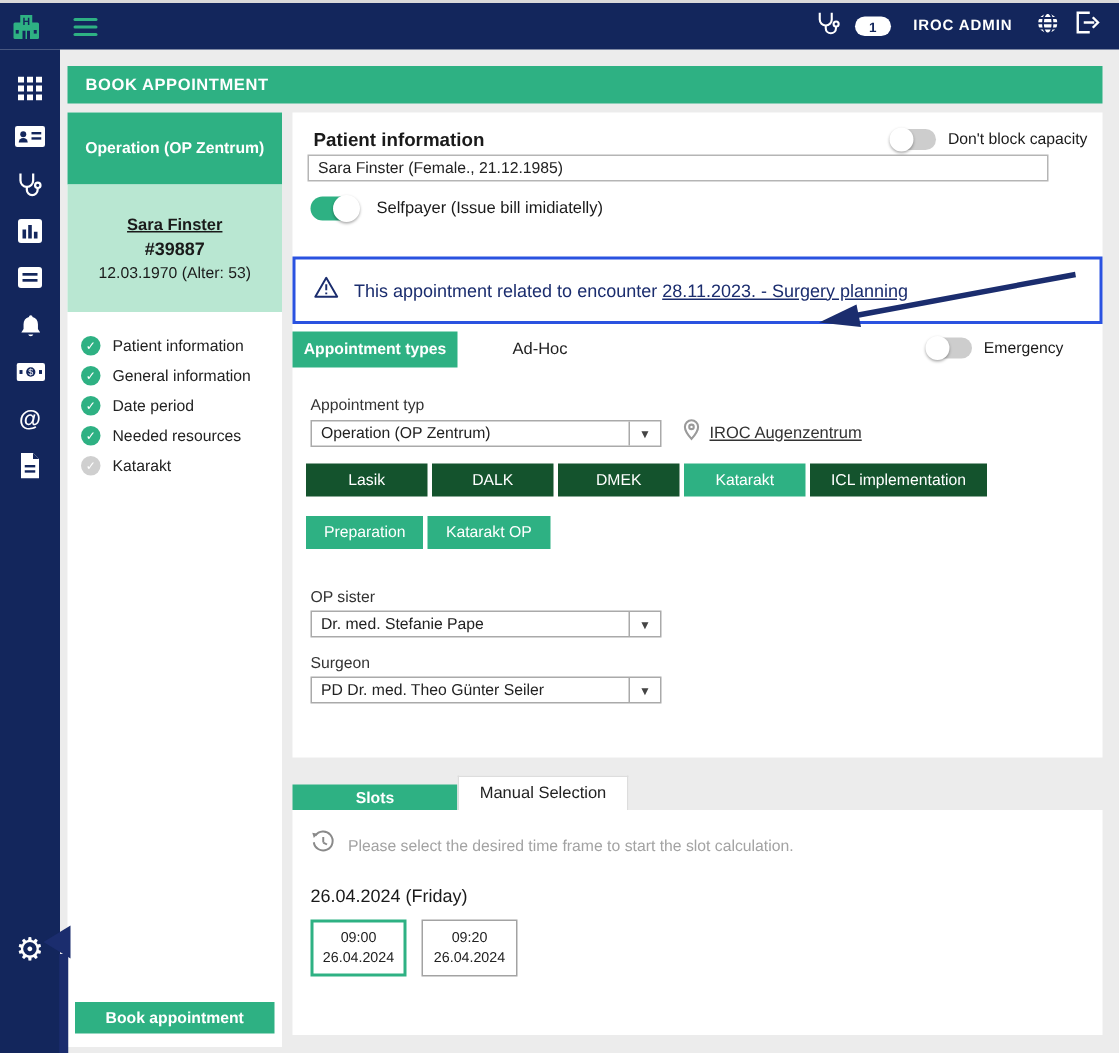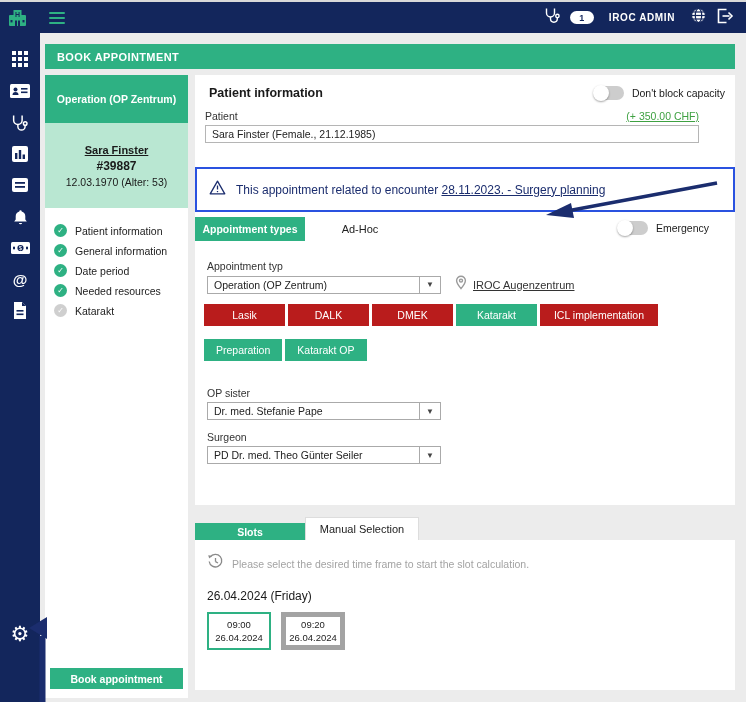--- a/index.html
+++ b/index.html
@@ -95,21 +95,21 @@
   .appt-label { font-size:10.5px; color:#333; margin:19px 0 3px 12px; }
   .sel-row { display:flex; align-items:center; margin-left:12px; }
   .select { display:flex; width:234px; height:18px; border:1px solid #aaa; cursor:pointer; background:#fff; }
   .sel-val { flex:1; font-size:10.5px; color:#222; display:flex; align-items:center; padding-left:6px; }
   .sel-arrow { width:21px; border-left:1px solid #aaa; display:flex; align-items:center;
                justify-content:center; font-size:8px; color:#444; }
   .loc-wrap { display:flex; align-items:center; gap:6px; margin-left:14px;justify-content:center; }
   .loc-link { font-size:11px; color:#333; text-decoration:underline; cursor:pointer; }
 
   .cat-row { display:flex; gap:3px; margin:10px 0 0 9px; }
-  .cat-btn { height:22px; background:#b91c1c; color:#fff; font-size:10.5px; border:none;
+  .cat-btn { height:22px; background:#14532d; color:#fff; font-size:10.5px; border:none;
              cursor:pointer; font-family:"Liberation Sans", sans-serif; width:81px; }
   .cat-btn.wide { width:118px; }
   .cat-btn.active { background:#2eb183; }
   .sub-row { display:flex; gap:3px; margin:13px 0 0 9px; }
   .sub-btn { height:22px; background:#2eb183; color:#fff; font-size:10.5px; border:none;
              cursor:pointer; font-family:"Liberation Sans", sans-serif; padding:0 12px; }
 
   
   #slots-tabs { position:absolute; left:195px; top:517px; display:flex; align-items:flex-end; }
   .stab-green { background:#2eb183; color:#fff; font-size:10.5px; font-weight:bold;
@@ -123,21 +123,21 @@
   .hint-row { display:flex; align-items:center; gap:8px; }
   .hint-text { font-size:10.5px; color:#a3a3a3; }
   .tf-row { display:flex; gap:13px; margin-top:15px; }
   .tf-btn { height:20px; border:none; color:#fff; font-size:10px; cursor:pointer;
             background:#b2b2b2; font-family:"Liberation Sans", sans-serif; padding:0 8px; }
   .tf-btn.active { background:#2eb183; font-weight:bold; }
   .date-head { font-size:12px; color:#1a1a1a; margin-top:15px; }
   .slot-row { display:flex; gap:10px; margin-top:9px; }
   .slot-card { width:64px; height:38px; background:#fff; display:flex; flex-direction:column;
                align-items:center; justify-content:center; gap:2px; cursor:pointer;
-               border:5px solid #a3a3a3; }
+               border:1px solid #a3a3a3; }
   .slot-card.selected { border:2px solid #2eb183; }
   .slot-time,.slot-date { font-size:9.5px; color:#222; }
 
   
   #annotations { position:absolute; top:0; left:0; width:746px; height:702px;
                  pointer-events:none; z-index:50; }
 </style>
 </head>
 <body>
 
@@ -300,25 +300,27 @@
   <section id="card-main">
     <div class="pi-row1">
       <span class="pi-title">Patient information</span>
       <span style="margin-left:auto; display:flex; align-items:center;">
         <span class="toggle off">
             <span class="knob"></span>
           </span>
         <span class="tgl-label">Don't block capacity</span>
       </span>
     </div>
-    <div class="pi-row2">
-      <span class="fld-label">Patient</span>
-      <span class="price-link" style="margin-left:auto;">(+ 350.00 CHF)</span>
-    </div>
     <input class="pi-input" value="Sara Finster (Female., 21.12.1985)" style="">
+    <div class="pi-row3">
+      <span class="toggle on" style="width:32px; flex-basis:32px; height:16px; border-radius:9px;">
+          <span class="knob" style="width:18px;height:18px;"></span>
+        </span>
+      <span class="tgl-label" style="margin-left:12px; font-size:11px;">Selfpayer (Issue bill imidiatelly)</span>
+    </div>
 
     <div class="alert">
       <span>
         <svg width="17" height="15" viewBox="0 0 17 15" fill="none" stroke="#1b2d6e" stroke-width="1.3" stroke-linejoin="round">
           <path d="M8.5 1.2 L15.8 13.8 H1.2 Z"></path>
           <line x1="8.5" y1="5.5" x2="8.5" y2="9.5"></line>
           <line x1="8.5" y1="11" x2="8.5" y2="12.2"></line>
         </svg>
       </span>
       <span class="alert-text">

